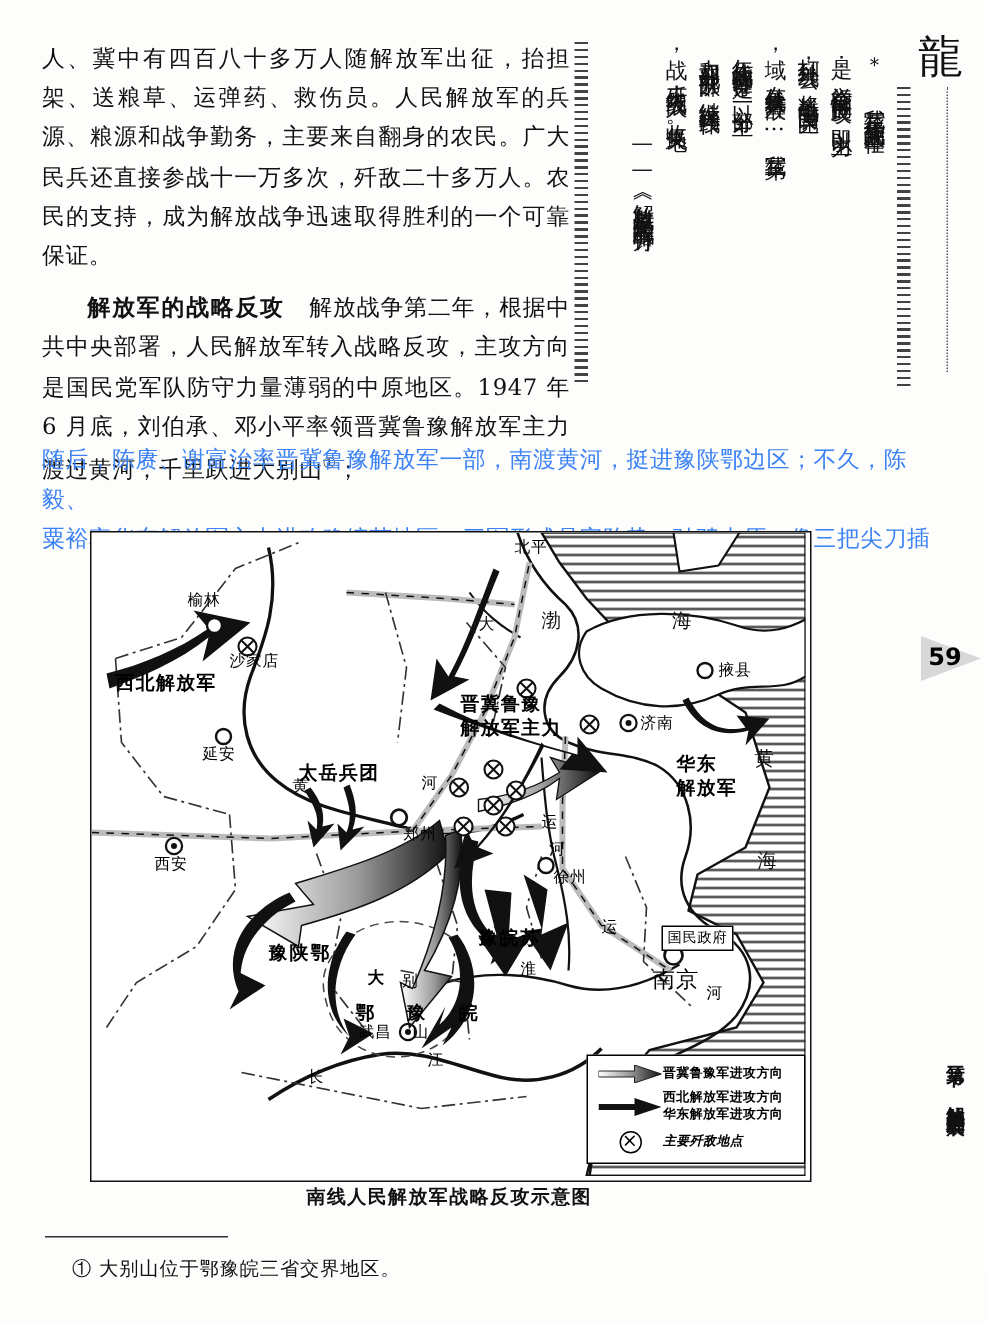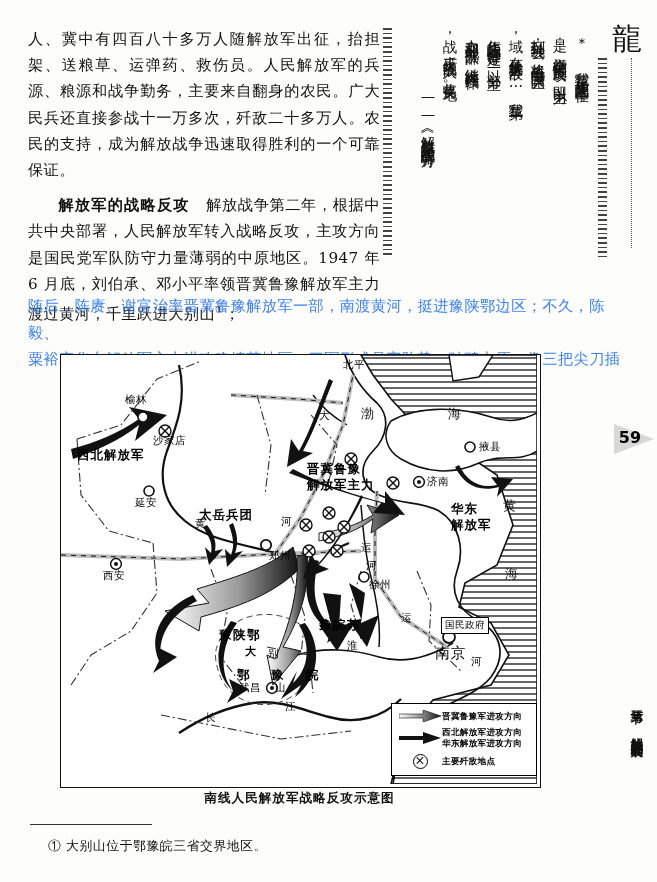--- a/index.html
+++ b/index.html
@@ -215,21 +215,21 @@
     border: 1.4px solid #000;
     background: #fff;
     padding: 6px 5px 6px 6px;
     box-sizing: border-box;
   }
   .leg-row {
     display: flex;
     align-items: center;
     margin-bottom: 5px;
   }
-  .leg-row:last-child { margin-bottom: 0; }
+  .leg-row:last-child { margin-bottom: 0; font-style: italic; }
   .leg-sym {
     width: 44px;
     flex: 0 0 44px;
     display: flex;
     align-items: center;
     justify-content: center;
   }
   .leg-txt {
     font-family: "DejaVu Sans", "Liberation Sans", sans-serif;
     font-size: 8.6px;
@@ -507,21 +507,21 @@
     <div class="mlabel m-city" style="left:178px; top:326px;">武昌</div>
     <div class="mlabel m-city" style="left:282px; top:3px;">北平</div>
 
     <div class="mlabel m-army" style="left:16px;  top:92px;">西北解放军</div>
     <div class="mlabel m-army" style="left:138px; top:152px;">太岳兵团</div>
     <div class="mlabel m-army" style="left:246px; top:106px; line-height:16px; white-space:pre;">晋冀鲁豫
 解放军主力</div>
     <div class="mlabel m-army" style="left:390px; top:146px; line-height:16px; white-space:pre;">华东
 解放军</div>
 
-    <div class="mlabel m-region" style="left:118px; top:272px;margin-left:40px;">豫陕鄂</div>
+    <div class="mlabel m-region" style="left:118px; top:272px;">豫陕鄂</div>
     <div class="mlabel m-region" style="left:258px; top:262px;">豫皖苏</div>
     <div class="mlabel m-region" style="left:176px; top:312px;">鄂</div>
     <div class="mlabel m-region" style="left:210px; top:312px;">豫</div>
     <div class="mlabel m-region" style="left:245px; top:312px;">皖</div>
     <div class="mlabel m-mtn" style="left:184px; top:289px;">大</div>
     <div class="mlabel m-river" style="left:207px; top:292px;">别</div>
     <div class="mlabel m-river" style="left:214px; top:326px;">山</div>
 
     <div class="mlabel m-sea" style="left:300px; top:50px;">渤　　海</div>
     <div class="mlabel m-sea" style="left:442px; top:142px; letter-spacing:0;">黄</div>

